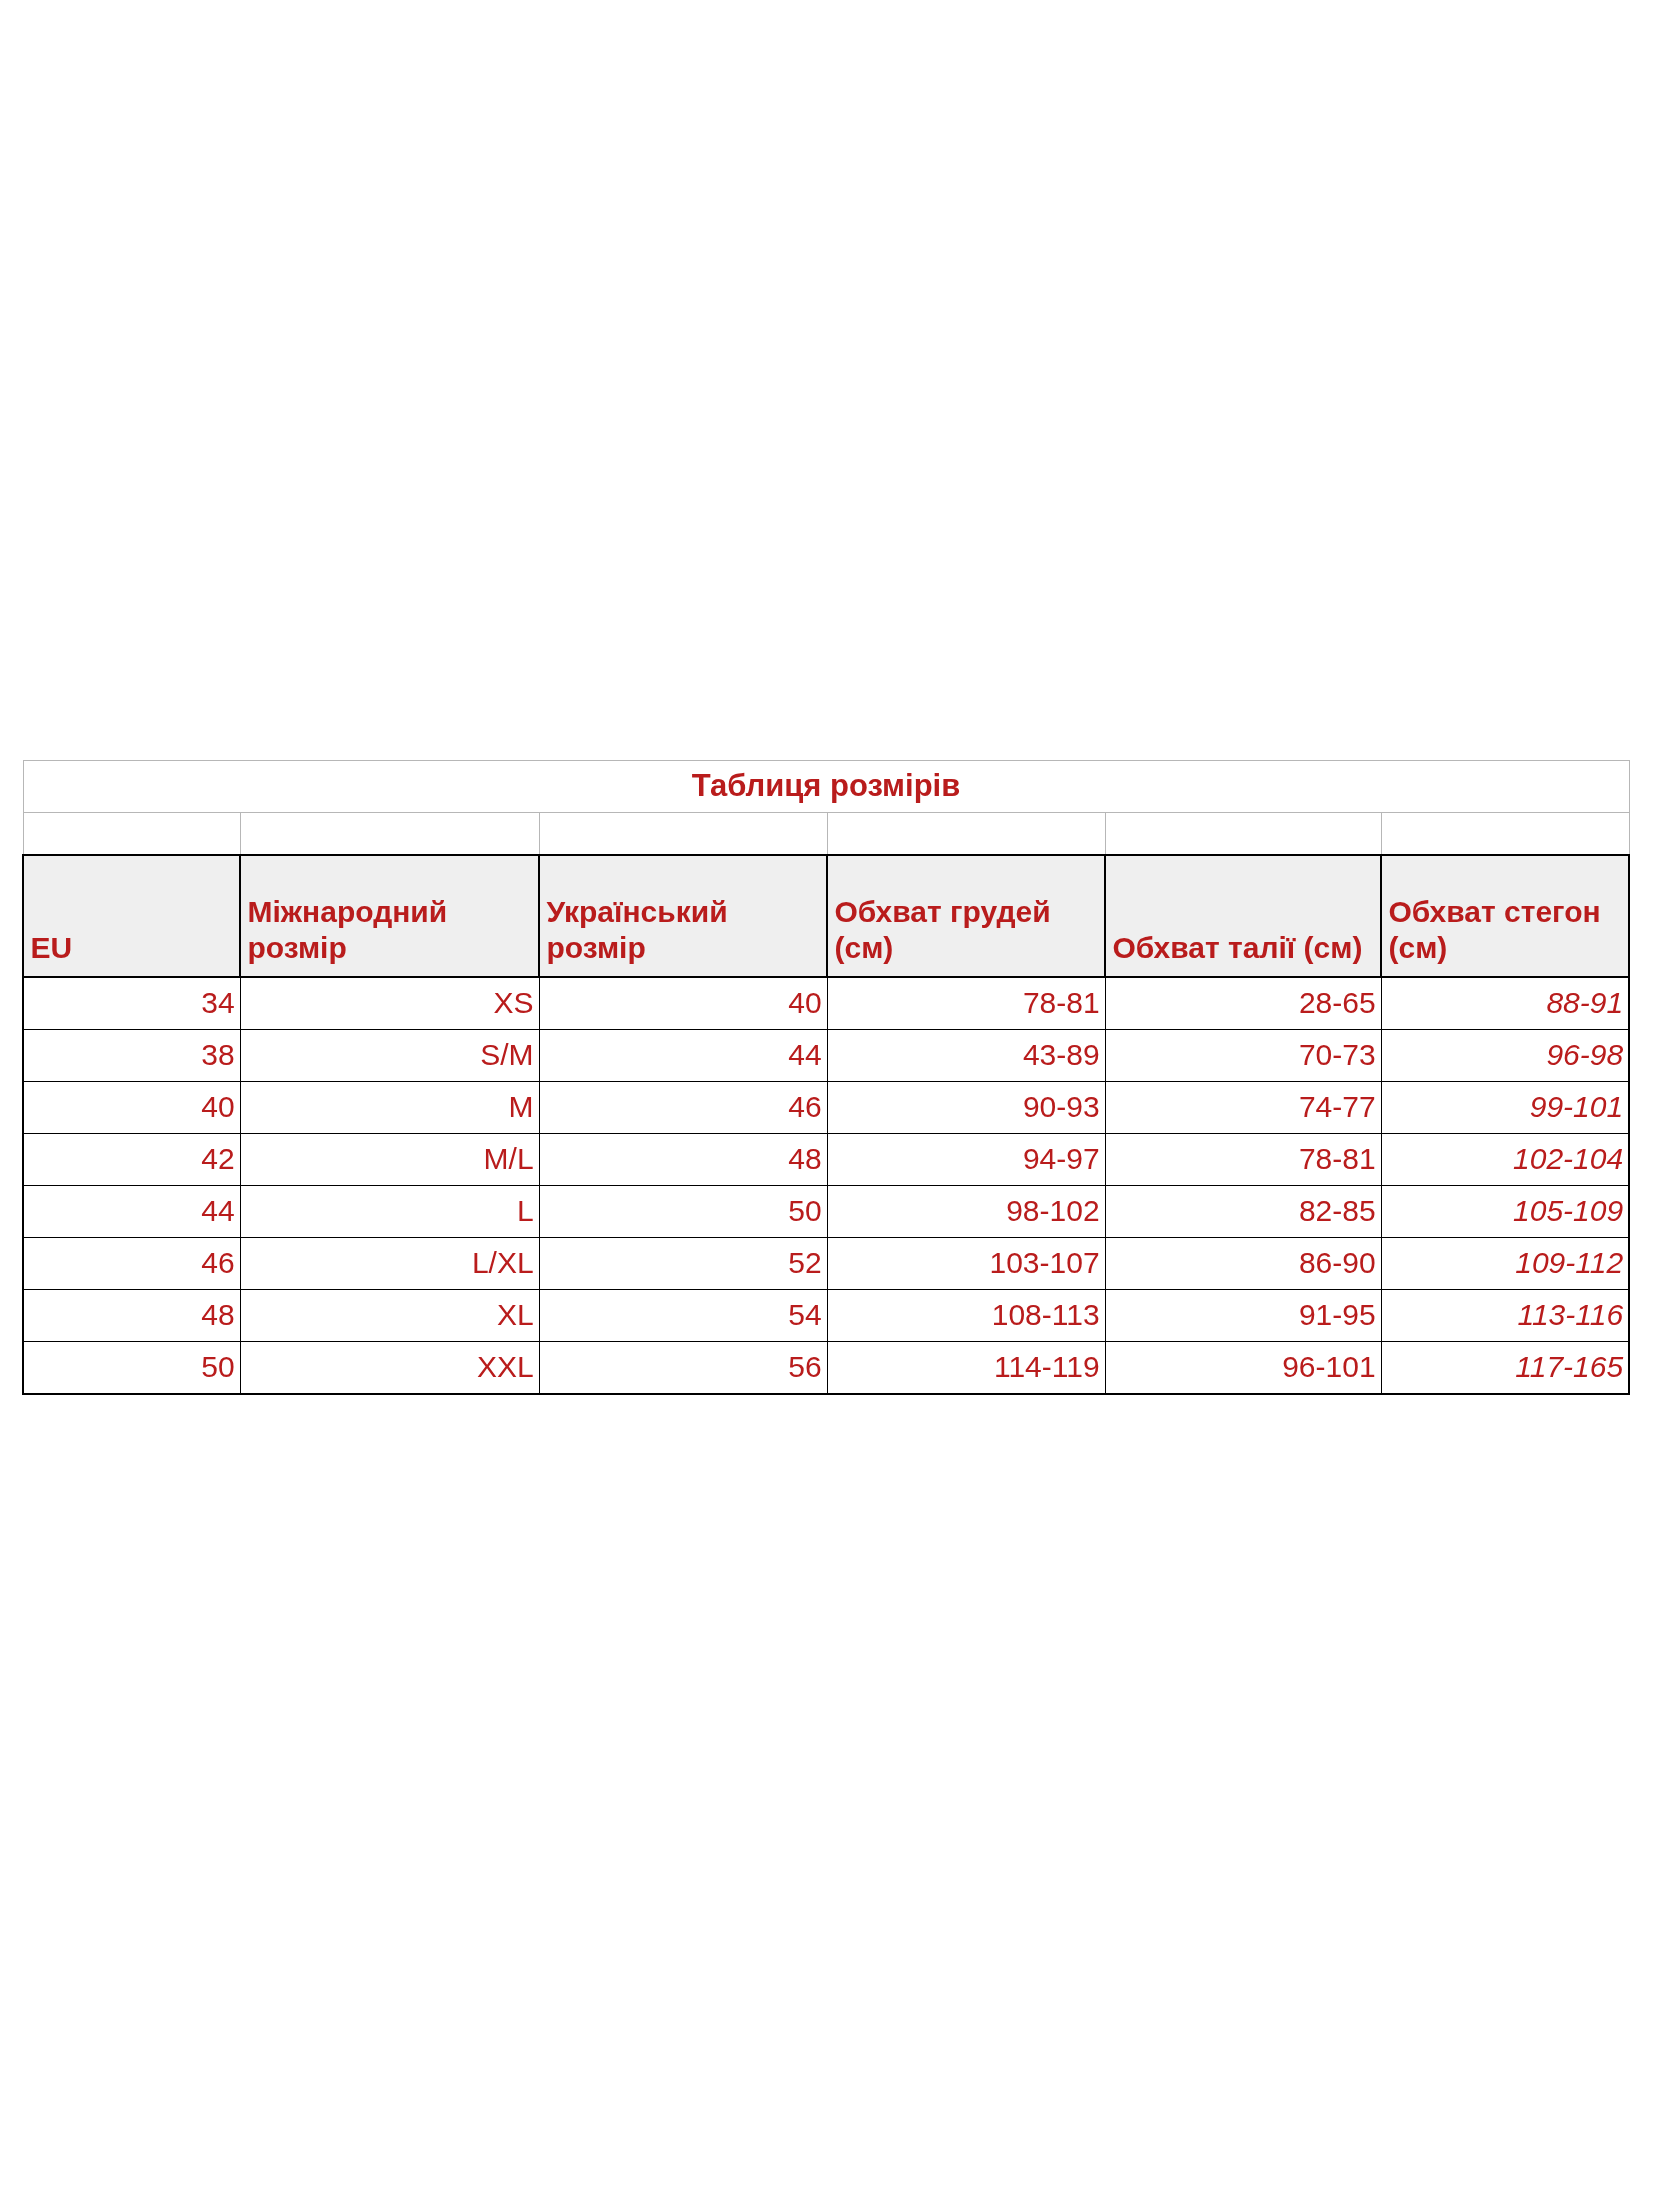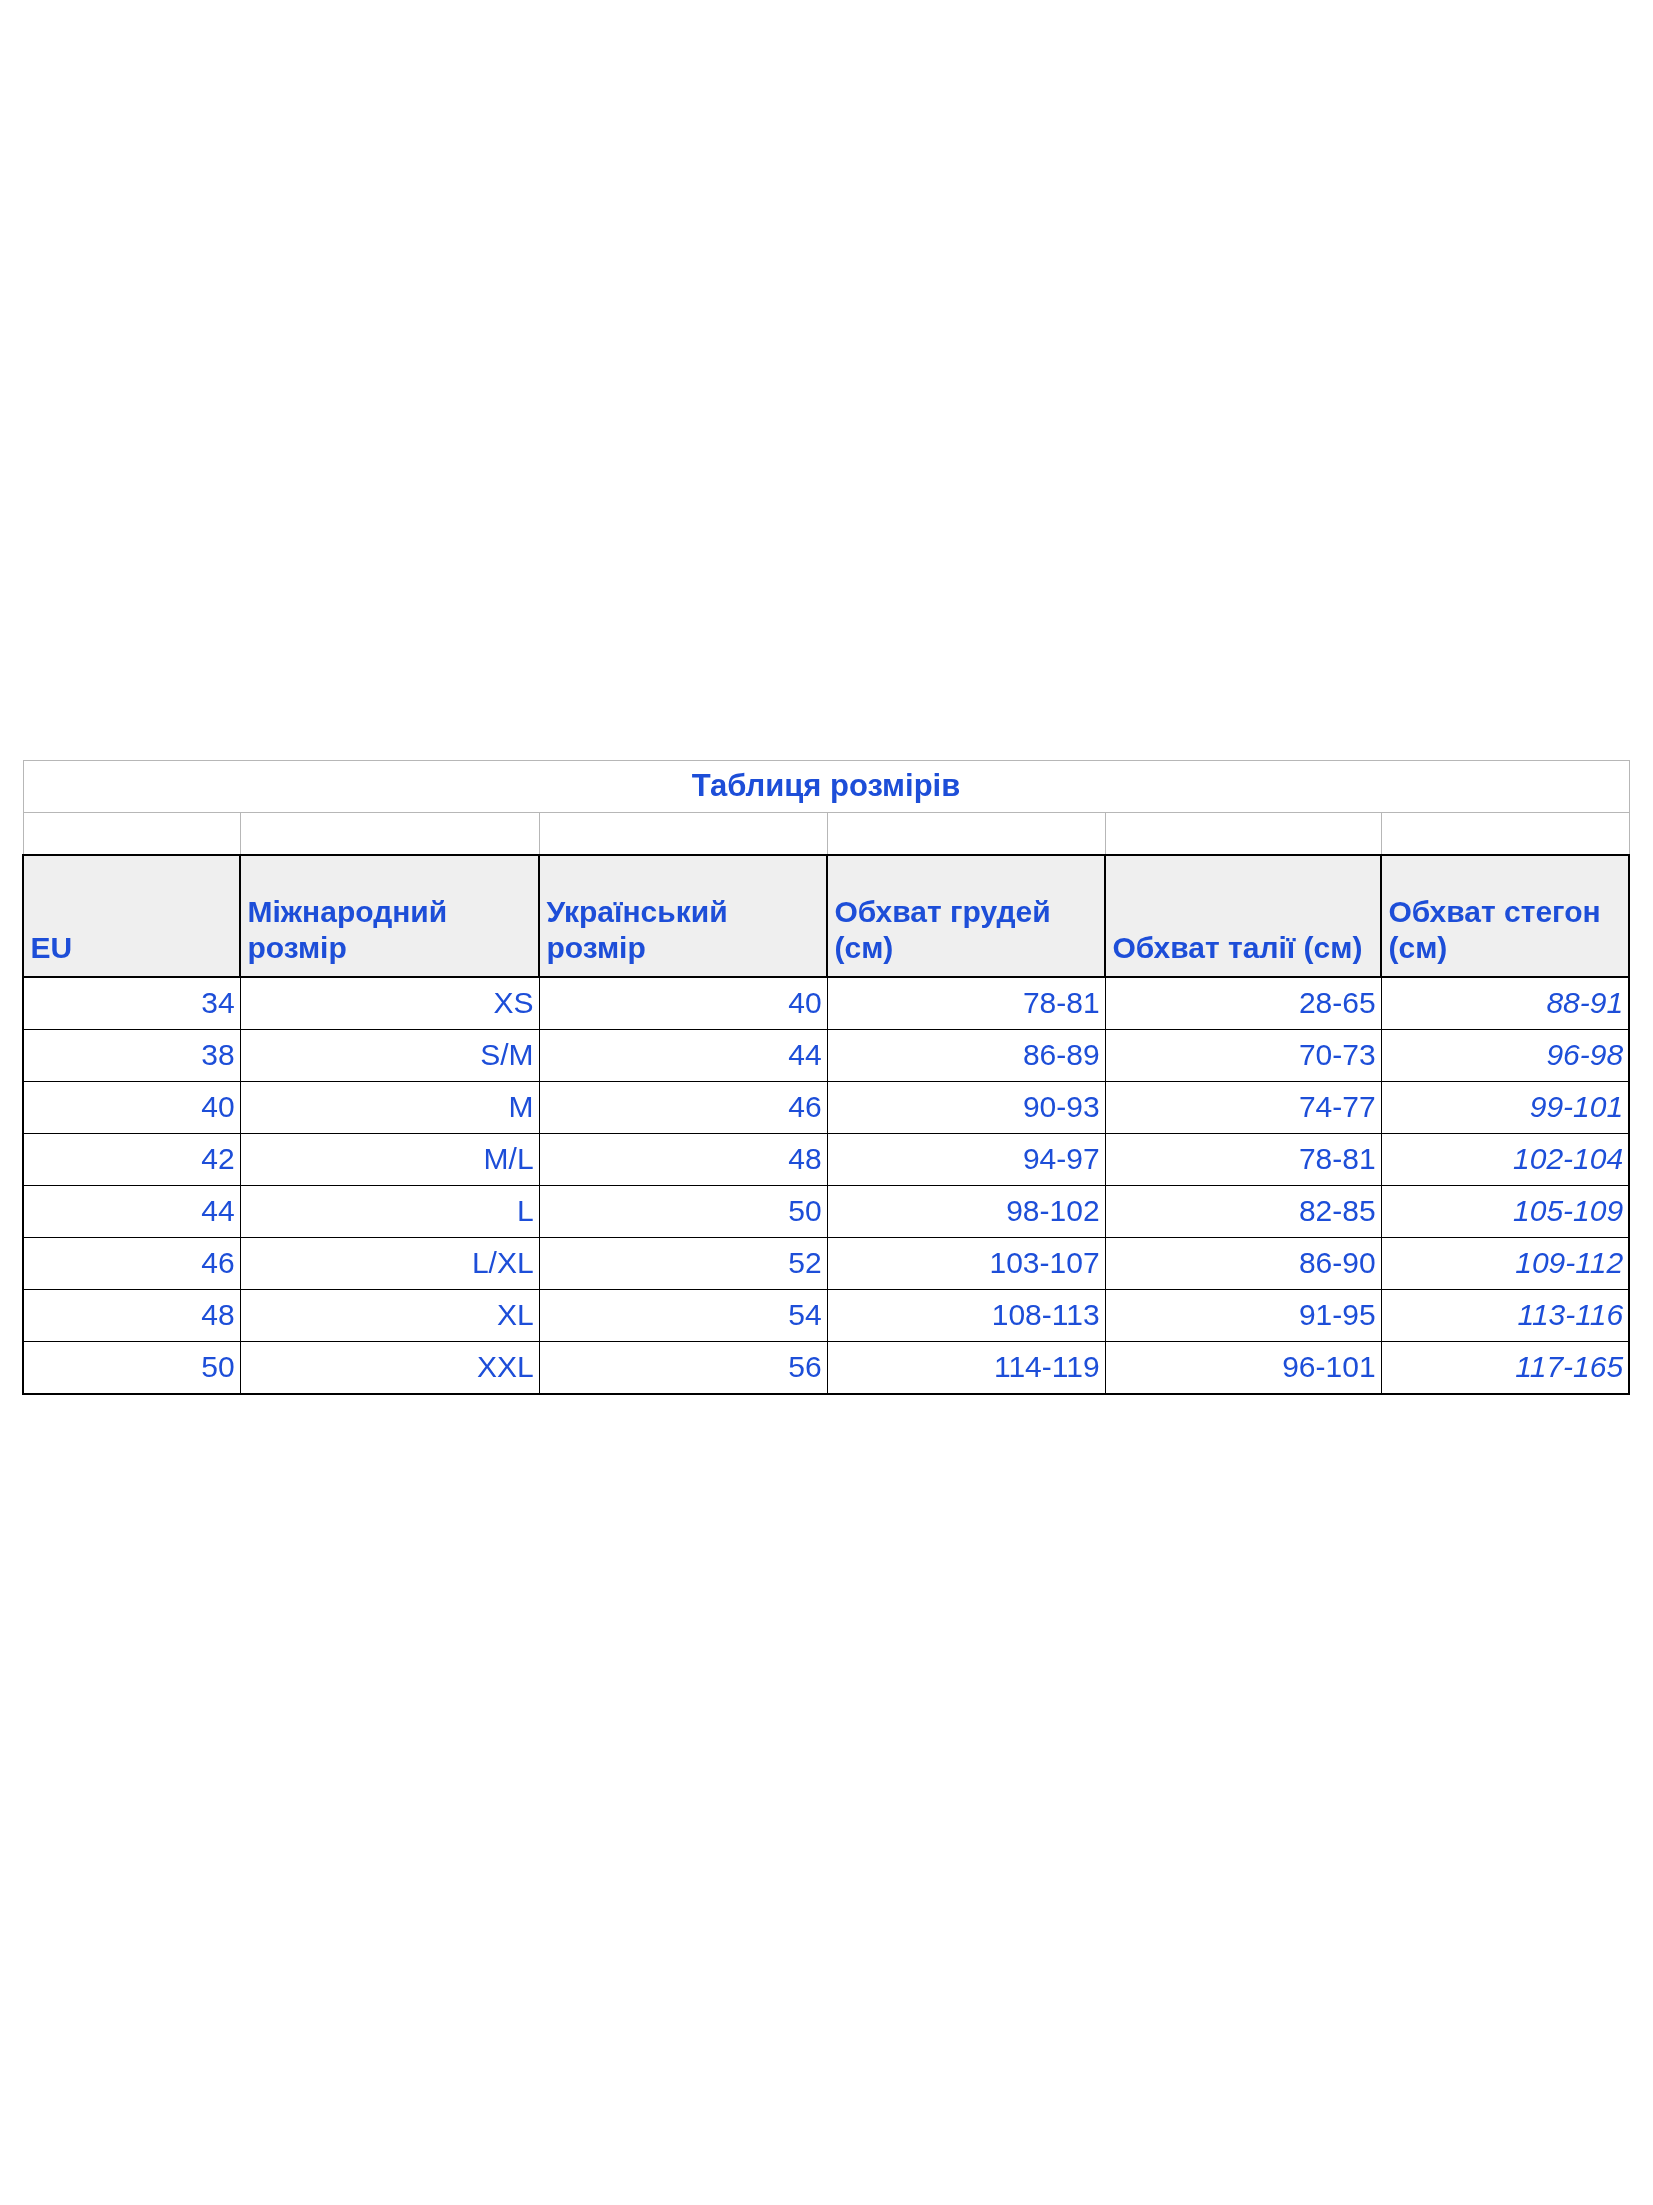--- a/index.html
+++ b/index.html
@@ -6,21 +6,21 @@
     margin: 0;
     padding: 0;
     background: #ffffff;
   }
   .canvas {
     position: relative;
     width: 1654px;
     height: 2205px;
     background: #ffffff;
     font-family: "Liberation Sans", sans-serif;
-    color: #1d4ed8;
+    color: #b91c1c;
   }
   table.size-table {
     position: absolute;
     left: 22px;
     top: 760px;
     width: 1606px;
     border-collapse: collapse;
     table-layout: fixed;
   }
   
@@ -107,21 +107,21 @@
         <td>XS</td>
         <td>40</td>
         <td>78-81</td>
         <td>28-65</td>
         <td>88-91</td>
       </tr>
       <tr class="body-row">
         <td>38</td>
         <td>S/M</td>
         <td>44</td>
-        <td>86-89</td>
+        <td>43-89</td>
         <td>70-73</td>
         <td>96-98</td>
       </tr>
       <tr class="body-row">
         <td>40</td>
         <td>M</td>
         <td>46</td>
         <td>90-93</td>
         <td>74-77</td>
         <td>99-101</td>

